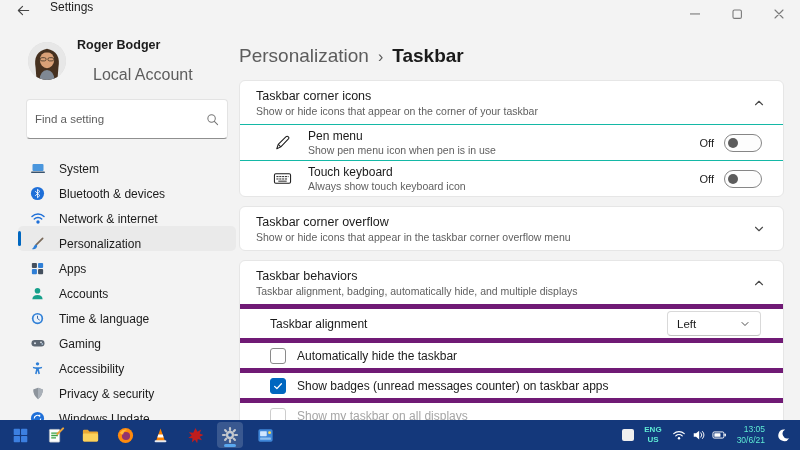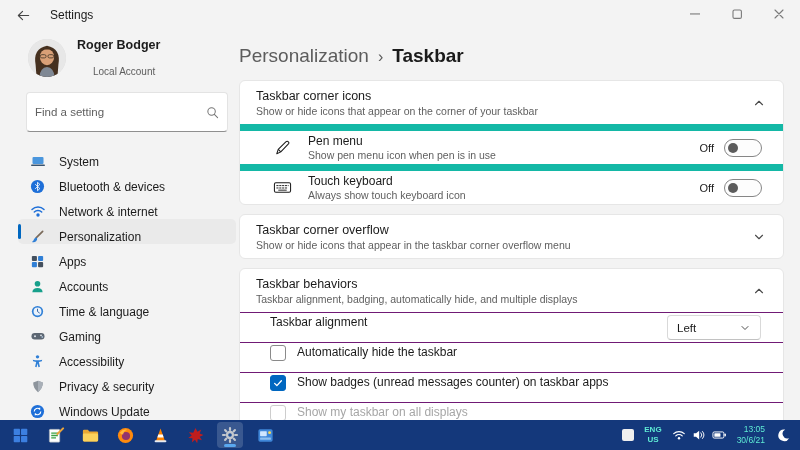--- a/index.html
+++ b/index.html
@@ -4,32 +4,32 @@
 <style>
   * { box-sizing: border-box; margin: 0; padding: 0; }
   html,body { width:800px; height:450px; overflow:hidden; }
   body {
     font-family: "Liberation Sans", "DejaVu Sans", sans-serif;
     background:#f3f3f3; position:relative; color:#1b1b1b;
   }
   svg { display:block; }
 
   
-  .titlebar { height:30px; display:flex; align-items:center; padding-left:13px; gap:17px; }
+  .titlebar { height:30px; display:flex; padding-left:13px; gap:17px; }
   .back-btn { width:20px; height:20px; display:flex; align-items:center; justify-content:center; cursor:pointer; }
   .titlebar-title { font-size:12px; }
   .win-controls { position:absolute; top:0; right:0; display:flex; }
   .win-btn { width:42px; height:28px; display:flex; align-items:center; justify-content:center; }
 
   
   .sidebar { position:absolute; top:30px; left:12px; width:230px; bottom:30px; }
   .user-row { display:flex; align-items:center; gap:11px; padding:8px 16px 2px 16px; }
   .avatar { width:38px; height:38px; border-radius:50%; overflow:hidden; background:#ddd; flex:none; }
   .user-name { font-size:12.5px; font-weight:bold; }
-  .user-type { font-size:10px; color:#5d5d5d; margin-top:14px;padding-left:16px; }
+  .user-type { font-size:16px; color:#5d5d5d; margin-top:14px;padding-left:16px; }
   .search-box { margin:13px 14px 8px 14px; height:40px; background:#fff; border:1px solid #e3e3e3;
     border-bottom:1px solid #8f8f8f; border-radius:4px; display:flex; align-items:center; padding:0 8px; }
   .search-input { flex:1; border:none; outline:none; background:transparent; font-size:11.5px;
     font-family:inherit; color:#333; }
   .search-input::placeholder { color:#5f5f5f; }
   .nav { padding:4px 6px; }
   .nav-item { display:flex; align-items:flex-end; gap:13px; height:25px; padding:0 11px;
     border-radius:5px; font-size:12px; position:relative; cursor:pointer; }
   .nav-item.selected { background:#eaeaea; }
   .nav-item.selected::before { content:""; position:absolute; left:0; top:5px; width:3px; height:15px;
@@ -41,32 +41,32 @@
   .breadcrumb { padding:15px 0 13px 9px; display:flex; align-items:center; gap:9px; }
   .bc-parent { font-size:19px; color:#5c5c5c; cursor:pointer; }
   .bc-sep { color:#5c5c5c; margin-top:2px; }
   .bc-current { font-size:19px; font-weight:600; color:#1b1b1b; }
   .cards { padding:0 16px 0 9px; }
   .card { background:#fff; border:1px solid #e6e6e6; border-radius:6px; margin-bottom:9px; overflow:hidden; }
   .card-header { display:flex; align-items:center; min-height:43px; padding:5px 17px 5px 16px; cursor:pointer; }
   .card-header-text { flex:1; }
   .card-title { font-size:12.5px; }
   .card-sub { font-size:10.5px; color:#5f5f5f; margin-top:2px; }
-  .sub-row { display:flex; align-items:center; min-height:36px; border-top:7px solid #14b8a6;
+  .sub-row { display:flex; align-items:center; min-height:36px; border-top:1px solid #14b8a6;
     padding:3px 21px 3px 33px; gap:15px; }
   .sub-icon { width:20px; flex:none; }
   .sub-text { flex:1; }
   .sub-title { font-size:12px; }
   .sub-desc { font-size:10.5px; color:#5f5f5f; margin-top:1px; }
   .toggle-wrap { display:flex; align-items:center; gap:10px; }
   .toggle-state { font-size:11px; }
   .toggle { width:38px; height:18px; border:1px solid #868686; border-radius:10px; position:relative;
     background:#fdfdfd; cursor:pointer; flex:none; }
   .toggle .knob { position:absolute; left:3px; top:3px; width:10px; height:10px; border-radius:50%; background:#5c5c5c; }
-  .row { display:flex; align-items:flex-start; min-height:30px; border-top:1px solid #701a75; padding:2px 22px 2px 30px; }
+  .row { display:flex; align-items:center; min-height:30px; border-top:5px solid #701a75; padding:2px 22px 2px 30px; }
   .row-label { flex:1; font-size:12px; }
   .select { width:94px; height:25px; background:#fff; border:1px solid #d9d9d9; border-bottom-color:#c2c2c2;
     border-radius:4px; display:flex; align-items:center; justify-content:space-between;
     padding:0 9px; font-size:11.5px; cursor:pointer; }
   .checkbox { width:16px; height:16px; border:1px solid #8a8a8a; border-radius:3px; background:#fff;
     margin-right:11px; display:flex; align-items:center; justify-content:center; flex:none; cursor:pointer; }
   .checkbox.checked { background:#0067c0; border-color:#0067c0; }
   .checkbox.disabled { border-color:#cdcdcd; cursor:default; }
   .cb-label { font-size:12px; }
   .cb-label.disabled { color:#a6a6a6; }

